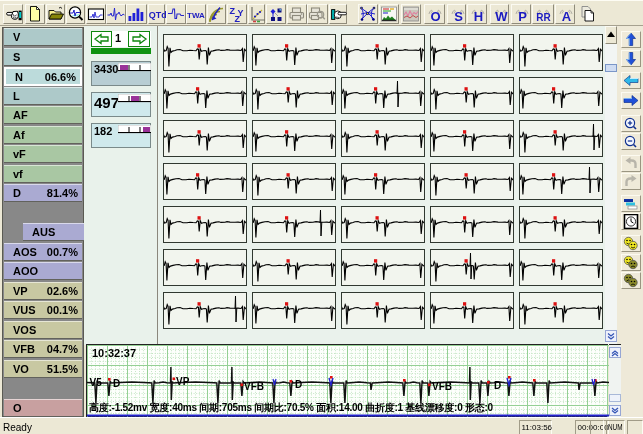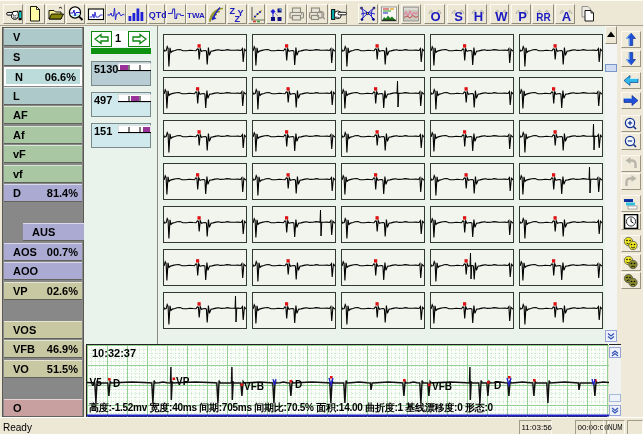--- a/index.html
+++ b/index.html
@@ -344,26 +344,30 @@
       <span class="lab">AOS</span>
       <span class="pct">00.7%</span>
     </div>
   <div class="srow" style="top:234px;background:#aaaad2;">
       <span class="lab">AOO</span>
     </div>
   <div class="srow" style="top:253.5px;background:#c8c8a2;">
       <span class="lab">VP</span>
       <span class="pct">02.6%</span>
     </div>
+  <div class="srow" style="top:273px;background:#c8c8a2;">
+      <span class="lab">VUS</span>
+      <span class="pct">00.1%</span>
+    </div>
   <div class="srow" style="top:292.5px;background:#c8c8a2;">
       <span class="lab">VOS</span>
     </div>
   <div class="srow" style="top:312px;background:#c8c8a2;">
       <span class="lab">VFB</span>
-      <span class="pct">46.9%</span>
+      <span class="pct">04.7%</span>
     </div>
   <div class="srow" style="top:331.5px;background:#c8c8a2;">
       <span class="lab">VO</span>
       <span class="pct">51.5%</span>
     </div>
   <div class="srow" style="top:370.5px;height:18px;background:#c8a0a0;">
       <span class="lab">O</span>
     </div>
 </div>
 <div id="midbg" class="abs">
@@ -376,41 +380,41 @@
   </div>
   <div class="abs" style="left:31px;top:6px;font-size:11px;font-weight:bold;color:#000;">1</div>
   <div class="abs" style="left:44px;top:5px;width:22px;height:16px;background:#fff;border:1px solid #0d860d;box-sizing:border-box;">
     <svg width="20" height="14">
         <path d="M17,7 L11,2.5 L11,5 L4,5 L4,9 L11,9 L11,11.5 Z" fill="none" stroke="#0d860d" stroke-width="1.3"></path>
       </svg>
   </div>
   <div class="abs" style="left:7px;top:22px;width:60px;height:6px;background:#0f9210;"></div>
 
   <div class="abs" style="left:7px;top:35px;width:60px;height:25px;background:#b7cdd3;border:1px solid #7a8a8a;box-sizing:border-box;">
-    <div class="abs" style="left:2px;top:1px;font-size:11px;font-weight:bold;color:#000;">5130</div>
+    <div class="abs" style="left:2px;top:1px;font-size:11px;font-weight:bold;color:#000;">3430</div>
     <svg class="abs" style="left:26px;top:1px;" width="33" height="9">
       <rect x="0" y="0" width="33" height="8" fill="#fff" stroke="#888" stroke-width="0.5"></rect>
       <line x1="0" y1="7.5" x2="33" y2="7.5" stroke="#000" stroke-width="1"></line>
       <line x1="11" y1="2" x2="11" y2="8" stroke="#000" stroke-width="1"></line>
       <line x1="22" y1="2" x2="22" y2="8" stroke="#000" stroke-width="1"></line>
       <rect x="2" y="2" width="8" height="5" fill="#993399"></rect>
     </svg>
   </div>
   <div class="abs" style="left:7px;top:66px;width:60px;height:25px;background:#cfe9ec;border:1px solid #7a8a8a;box-sizing:border-box;">
-    <div class="abs" style="left:2px;top:1px;font-size:11px;font-weight:bold;color:#000;">497</div>
+    <div class="abs" style="left:2px;top:1px;font-size:15px;font-weight:bold;color:#000;">497</div>
     <svg class="abs" style="left:26px;top:1px;" width="33" height="9">
       <rect x="0" y="0" width="33" height="8" fill="#fff" stroke="#888" stroke-width="0.5"></rect>
       <line x1="0" y1="7.5" x2="33" y2="7.5" stroke="#000" stroke-width="1"></line>
       <line x1="11" y1="2" x2="11" y2="8" stroke="#000" stroke-width="1"></line>
       <line x1="22" y1="2" x2="22" y2="8" stroke="#000" stroke-width="1"></line>
       <rect x="13" y="2" width="8" height="5" fill="#993399"></rect>
     </svg>
   </div>
   <div class="abs" style="left:7px;top:97px;width:60px;height:25px;background:#cfe9ec;border:1px solid #7a8a8a;box-sizing:border-box;">
-    <div class="abs" style="left:2px;top:1px;font-size:11px;font-weight:bold;color:#000;">151</div>
+    <div class="abs" style="left:2px;top:1px;font-size:11px;font-weight:bold;color:#000;">182</div>
     <svg class="abs" style="left:26px;top:1px;" width="33" height="9">
       <rect x="0" y="0" width="33" height="8" fill="#fff" stroke="#888" stroke-width="0.5"></rect>
       <line x1="0" y1="7.5" x2="33" y2="7.5" stroke="#000" stroke-width="1"></line>
       <line x1="11" y1="2" x2="11" y2="8" stroke="#000" stroke-width="1"></line>
       <line x1="22" y1="2" x2="22" y2="8" stroke="#000" stroke-width="1"></line>
       <rect x="25" y="2" width="7" height="5" fill="#993399"></rect>
     </svg>
   </div>
 </div>
 <div id="gridbg" class="abs">

